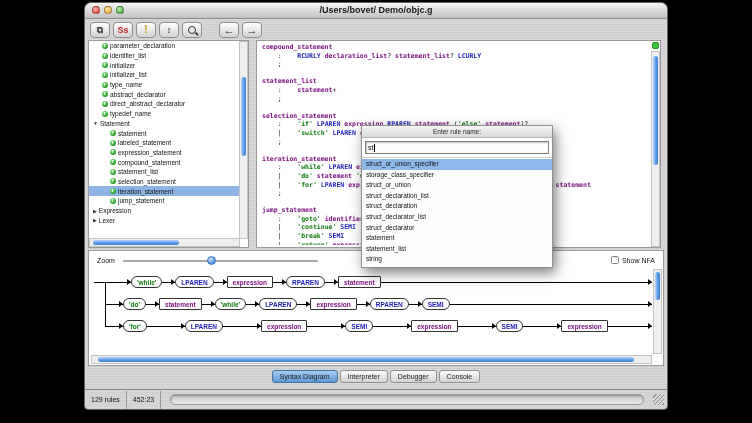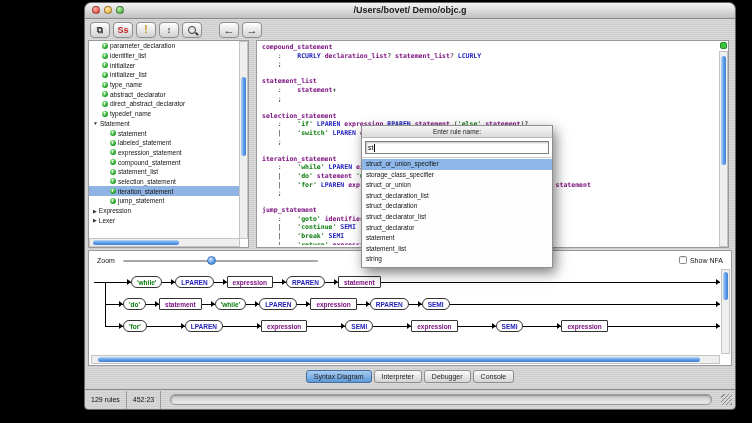--- a/index.html
+++ b/index.html
@@ -1,19 +1,19 @@
 <!DOCTYPE html>
 <html><head>
 <meta charset="utf-8">
 <style>
   html,body{margin:0;padding:0;}
   body{width:752px;height:423px;background:#000;position:relative;overflow:hidden;
        font-family:"Liberation Sans",sans-serif;-webkit-font-smoothing:antialiased;}
 
-  .window{position:absolute;left:84px;top:2px;width:652px;height:408px;
+  .window{position:absolute;left:84px;top:2px;width:584px;height:408px;
           background:repeating-linear-gradient(180deg,#d9d9d9 0 1px,#cecece 1px 2px);
           border-radius:7px 7px 4px 4px;box-shadow:0 10px 24px rgba(0,0,0,.85);
           border:1px solid #666;box-sizing:border-box;}
 
   
   .titlebar{height:15px;border-radius:7px 7px 0 0;background:linear-gradient(#f4f4f4,#c2c2c2);
             border-bottom:1px solid #8a8a8a;position:relative;text-align:center;
             font-size:9px;line-height:15px;color:#1a1a1a;font-weight:bold;}
   .traffic{position:absolute;left:7px;top:3px;display:flex;gap:4px;}
   .light{width:8px;height:8px;border-radius:50%;border:0.5px solid rgba(0,0,0,.35);box-sizing:border-box;}

